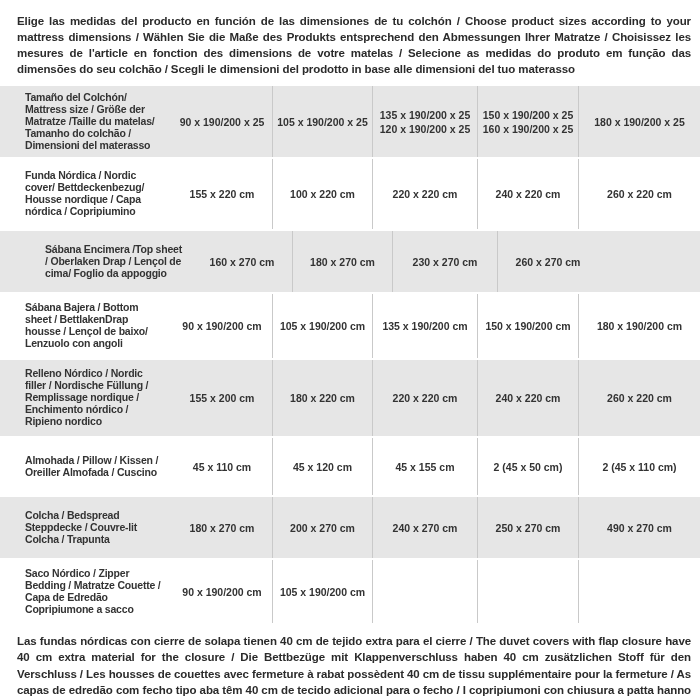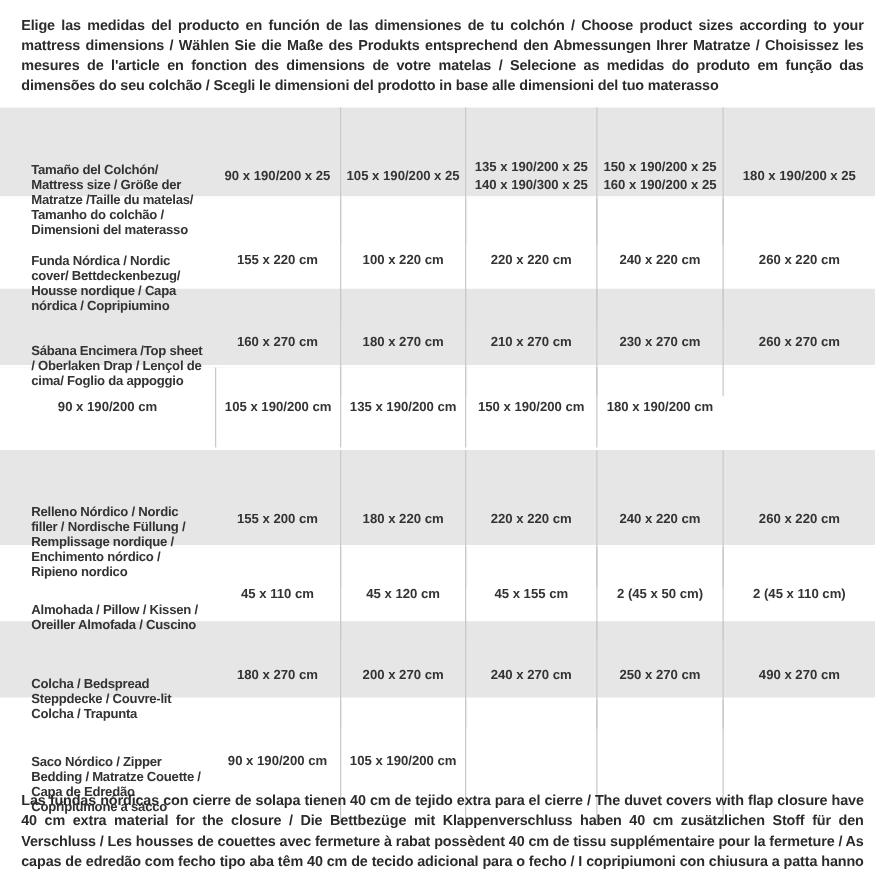--- a/index.html
+++ b/index.html
@@ -17,55 +17,55 @@
   .size-table { margin-top:9px; }
   .t-row {
     display:grid;
     grid-template-columns:172px 100px 100px 105px 101px 122px;
     box-sizing:border-box;
     border-bottom:2px solid #ffffff;
   }
   .t-row:nth-child(odd) { background:var(--stripe,#e6e6e6); }
   .t-row:nth-child(1){ height:73px; }
   .t-row:nth-child(2){ height:72px; }
-  .t-row:nth-child(3){ height:63px; }
+  .t-row:nth-child(3){ height:63px;padding-left:20px; }
   .t-row:nth-child(4){ height:66px; }
   .t-row:nth-child(5){ height:78px; }
   .t-row:nth-child(6){ height:59px; }
   .t-row:nth-child(7){ height:63px; }
   .t-row:nth-child(8){ height:65px; }
   .cell {
     display:flex; flex-direction:column; justify-content:center;
     font-weight:bold; font-size:10.5px; color:#333333;
     box-sizing:border-box;
   }
   .cell.label {
     padding:5px 8px 5px 25px;
-    line-height:1.14; letter-spacing:-0.2px;margin-top:40px;
+    line-height:1.14; letter-spacing:-0.2px;
   }
   .cell.val { text-align:center; line-height:1.35; }
   .cell.val + .cell.val { border-left:1px solid var(--sep,#c9c9c9); }
 </style>
 </head>
 <body>
 
 <p class="note header">Elige las medidas del producto en función de las dimensiones de tu colchón / Choose product sizes according to your mattress dimensions / Wählen Sie die Maße des Produkts entsprechend den Abmessungen Ihrer Matratze / Choisissez les mesures de l'article en fonction des dimensions de votre matelas / Selecione as medidas do produto em função das dimensões do seu colchão / Scegli le dimensioni del prodotto in base alle dimensioni del tuo materasso</p>
 
 <div class="size-table">
     <div class="t-row">
       <div class="cell label">Tamaño del Colchón/ Mattress size / Größe der Matratze /Taille du matelas/ Tamanho do colchão / Dimensioni del materasso</div>
       <div class="cell val">
         <div>90 x 190/200 x 25</div>
       </div>
       <div class="cell val">
         <div>105 x 190/200 x 25</div>
       </div>
       <div class="cell val">
         <div>135 x 190/200 x 25</div>
-        <div>140 x 190/300 x 25</div>
+        <div>120 x 190/200 x 25</div>
       </div>
       <div class="cell val">
         <div>150 x 190/200 x 25</div>
         <div>160 x 190/200 x 25</div>
       </div>
       <div class="cell val">
         <div>180 x 190/200 x 25</div>
       </div>
     </div>
     <div class="t-row">
@@ -88,30 +88,28 @@
     </div>
     <div class="t-row">
       <div class="cell label">Sábana Encimera /Top sheet / Oberlaken Drap / Lençol de cima/ Foglio da appoggio</div>
       <div class="cell val">
         <div>160 x 270 cm</div>
       </div>
       <div class="cell val">
         <div>180 x 270 cm</div>
       </div>
       <div class="cell val">
-        <div>210 x 270 cm</div>
-      </div>
-      <div class="cell val">
         <div>230 x 270 cm</div>
       </div>
       <div class="cell val">
         <div>260 x 270 cm</div>
       </div>
     </div>
     <div class="t-row">
+      <div class="cell label">Sábana Bajera / Bottom sheet / BettlakenDrap housse / Lençol de baixo/ Lenzuolo con angoli</div>
       <div class="cell val">
         <div>90 x 190/200 cm</div>
       </div>
       <div class="cell val">
         <div>105 x 190/200 cm</div>
       </div>
       <div class="cell val">
         <div>135 x 190/200 cm</div>
       </div>
       <div class="cell val">

